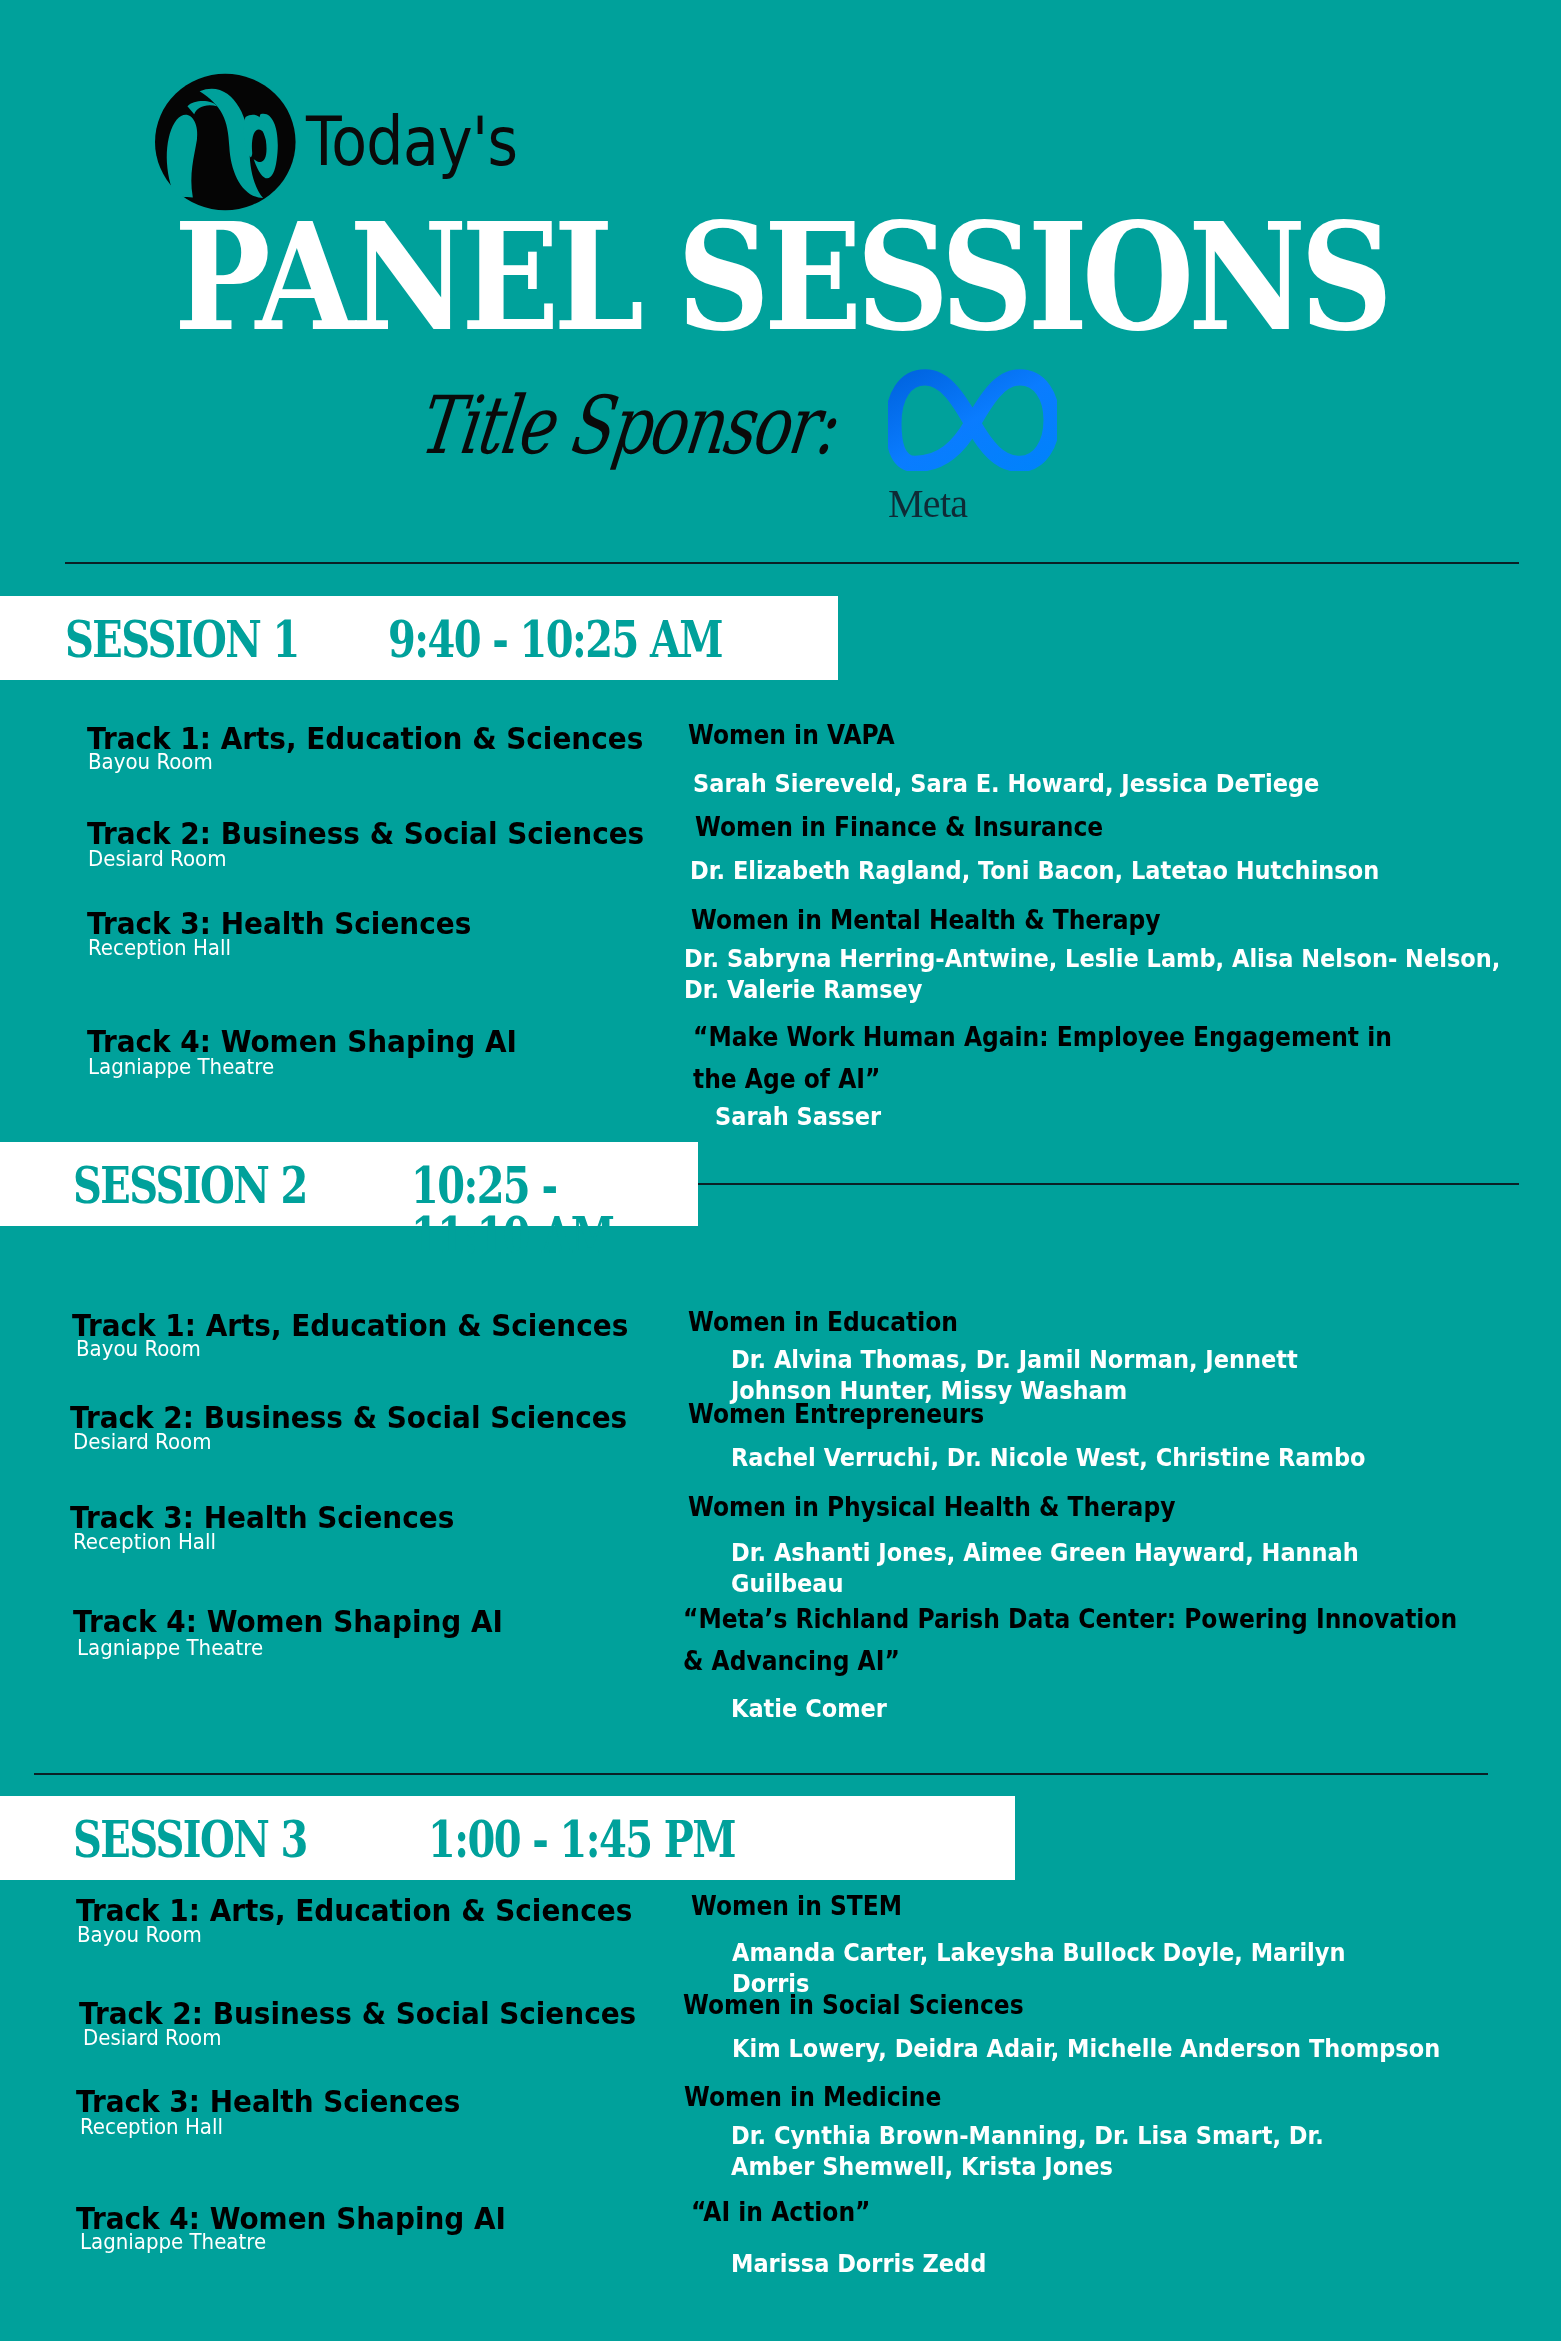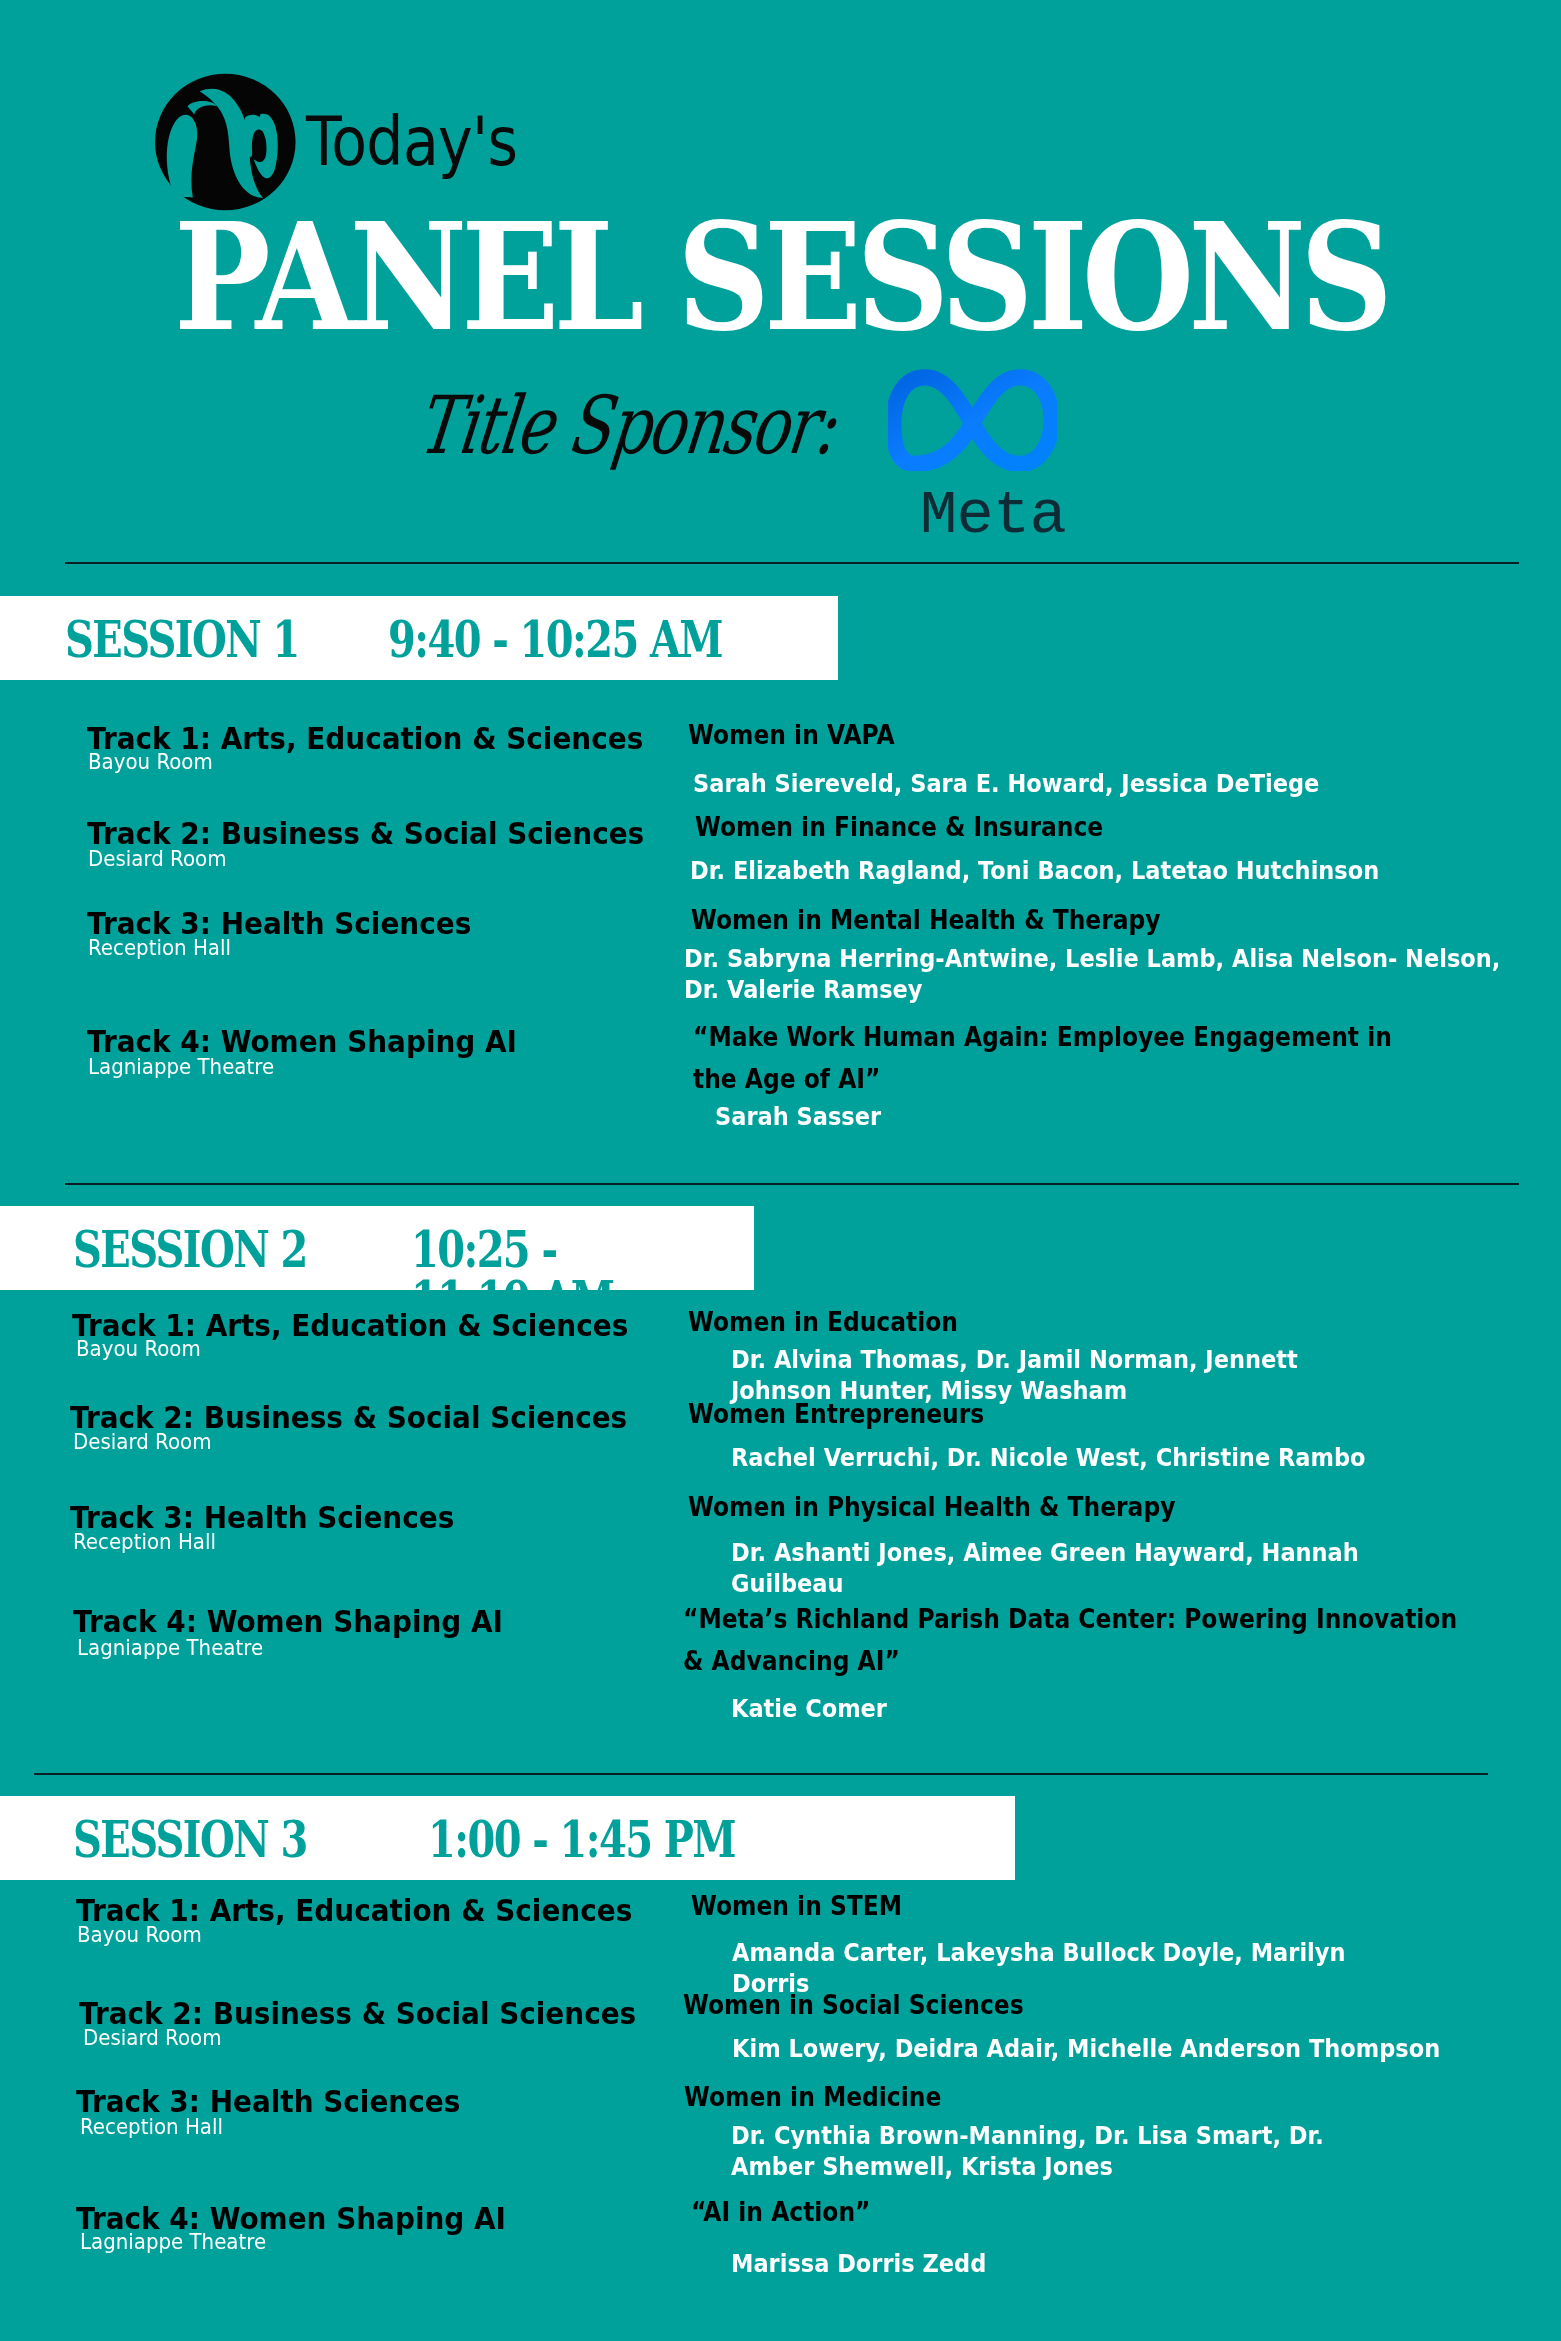--- a/index.html
+++ b/index.html
@@ -27,22 +27,22 @@
   }
   .sponsor-label {
     left: 431px; top: 379px;
     font-family: "DejaVu Serif", serif; font-style: italic;
     font-size: 80px; color: #0a0a0a; letter-spacing: -2.7px;
     transform: scaleX(0.78) skewX(-12deg); transform-origin: left top;
   }
   .meta-mark { left: 888px; top: 369px; width: 169px; height: 102px; }
   .meta-word {
     left: 888px; top: 480px;
-    font-family: Liberation Mono, monospace; font-size: 62px;
-    color: #0f2b36; font-weight: 500; letter-spacing: -0.7px; margin-left: 32px;
+    font-family: Liberation Serif, serif; font-size: 40px;
+    color: #0f2b36; font-weight: 500; letter-spacing: -0.7px;
   }
 
   
   .divider { height: 2px; background: #0b2025; }
 
   
   .banner { background: #ffffff; }
   .banner-label, .banner-time {
     position: absolute;
     font-family: "DejaVu Serif", serif; font-weight: 700;
@@ -130,21 +130,21 @@
 
   <div class="track-title" style="left:87px; top:1023px;">Track 4: Women Shaping AI</div>
   <div class="track-room" style="left:88px; top:1054px;">Lagniappe Theatre</div>
   <div class="panel-title" style="left:693px; top:1016px; width:813px; white-space:normal; line-height:42px;">“Make Work Human Again: Employee Engagement in the Age of AI”</div>
   <div class="panel-speakers" style="left:715px; top:1101px; width:542px;">Sarah Sasser</div>
 </section>
 
 <div class="abs divider" style="left:65px; top:1183px; width:1454px;"></div>
 
 <section>
-  <div class="abs banner" style="left:0; top:1206px; width:754px; height:84px;">
+  <div class="abs banner" style="left:0; top:1142px; width:698px; height:84px;">
     <div class="banner-label" style="left:73px; top:19px;">SESSION 2</div>
     <div class="banner-time" style="left:411px; top:19px;">10:25 - 11:10 AM</div>
   </div>
 
   <div class="track-title" style="left:72px; top:1307px;">Track 1: Arts, Education &amp; Sciences</div>
   <div class="track-room" style="left:76px; top:1336px;">Bayou Room</div>
   <div class="panel-title" style="left:688px; top:1307px;">Women in Education</div>
   <div class="panel-speakers" style="left:731px; top:1344px; width:732px;">Dr. Alvina Thomas, Dr. Jamil Norman, Jennett Johnson Hunter, Missy Washam</div>
 
   <div class="track-title" style="left:70px; top:1399px;">Track 2: Business &amp; Social Sciences</div>

